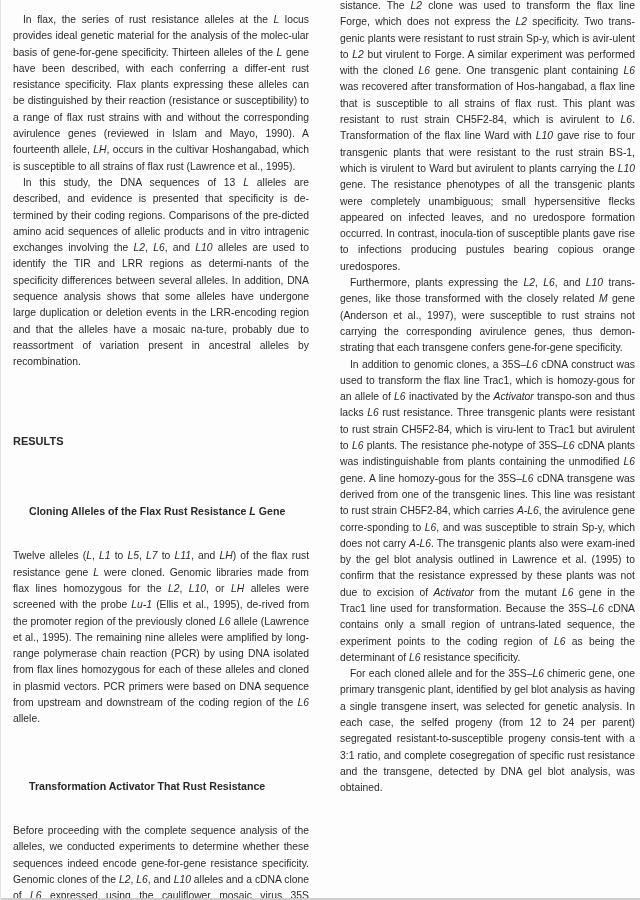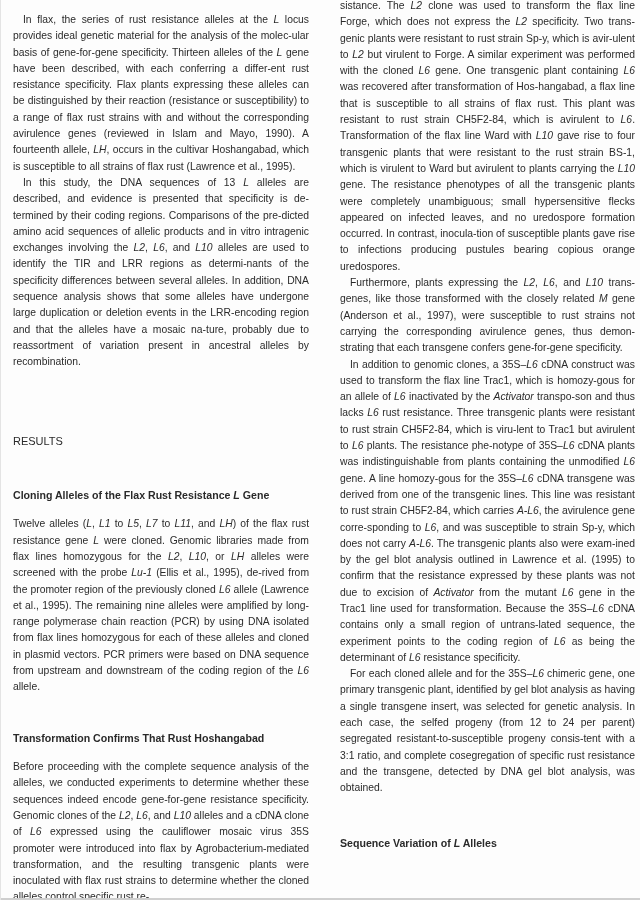--- a/index.html
+++ b/index.html
@@ -26,24 +26,24 @@
     line-height: 16.3px;
     text-align: justify;
     hyphens: manual;
   }
   .col.left { left: 12px; top: 12px; }
   .col.right { left: 339px; top: -2px; width: 295px; }
   p { margin: 0; }
   p.indent { text-indent: 10px; }
   i { font-style: italic; }
   .section {
-    font-weight: normal; font-size: 11px; margin: 0;
+    font-weight: bold; font-size: 11px; margin: 0;
   }
   .subsection {
-    font-weight: bold; font-size: 10.6px; margin: 0; line-height: 16.5px;
+    font-weight: bold; font-size: 10.6px; margin: 16px; line-height: 16.5px;
   }
   .gap-results-top { height: 62px; }
   .gap-results-bottom { height: 38px; }
   .gap-sub-bottom { height: 13px; }
   .gap-before-sub { height: 34px; }
   .gap-sub2-bottom { height: 13px; }
   .gap-right-sub { height: 38px; }
 </style>
 </head>
 <body>
@@ -53,28 +53,27 @@
     <p class="indent">In flax, the series of rust resistance alleles at the <i>L</i> locus provides ideal genetic material for the analysis of the molec-ular basis of gene-for-gene specificity. Thirteen alleles of the <i>L</i> gene have been described, with each conferring a differ-ent rust resistance specificity. Flax plants expressing these alleles can be distinguished by their reaction (resistance or susceptibility) to a range of flax rust strains with and without the corresponding avirulence genes (reviewed in Islam and Mayo, 1990). A fourteenth allele, <i>LH</i>, occurs in the cultivar Hoshangabad, which is susceptible to all strains of flax rust (Lawrence et al., 1995).</p>
     <p class="indent">In this study, the DNA sequences of 13 <i>L</i> alleles are described, and evidence is presented that specificity is de-termined by their coding regions. Comparisons of the pre-dicted amino acid sequences of allelic products and in vitro intragenic exchanges involving the <i>L2</i>, <i>L6</i>, and <i>L10</i> alleles are used to identify the TIR and LRR regions as determi-nants of the specificity differences between several alleles. In addition, DNA sequence analysis shows that some alleles have undergone large duplication or deletion events in the LRR-encoding region and that the alleles have a mosaic na-ture, probably due to reassortment of variation present in ancestral alleles by recombination.</p>
     <div class="gap-results-top"></div>
     <h2 class="section">RESULTS</h2>
     <div class="gap-results-bottom"></div>
     <h3 class="subsection">Cloning Alleles of the Flax Rust Resistance <i>L</i> Gene</h3>
     <div class="gap-sub-bottom"></div>
     <p>Twelve alleles (<i>L</i>, <i>L1</i> to <i>L5</i>, <i>L7</i> to <i>L11</i>, and <i>LH</i>) of the flax rust resistance gene <i>L</i> were cloned. Genomic libraries made from flax lines homozygous for the <i>L2</i>, <i>L10</i>, or <i>LH</i> alleles were screened with the probe <i>Lu-1</i> (Ellis et al., 1995), de-rived from the promoter region of the previously cloned <i>L6</i> allele (Lawrence et al., 1995). The remaining nine alleles were amplified by long-range polymerase chain reaction (PCR) by using DNA isolated from flax lines homozygous for each of these alleles and cloned in plasmid vectors. PCR primers were based on DNA sequence from upstream and downstream of the coding region of the <i>L6</i> allele.</p>
     <div class="gap-before-sub"></div>
     <h3 class="subsection">
-      <span>Transformation Confirms That Rust Hoshangabad</span><br>
+      <span>Transformation Activator That Rust Resistance</span><br>
     </h3>
     <div class="gap-sub2-bottom"></div>
     <p>Before proceeding with the complete sequence analysis of the alleles, we conducted experiments to determine whether these sequences indeed encode gene-for-gene resistance specificity. Genomic clones of the <i>L2</i>, <i>L6</i>, and <i>L10</i> alleles and a cDNA clone of <i>L6</i> expressed using the cauliflower mosaic virus 35S promoter were introduced into flax by Agrobacterium-mediated transformation, and the resulting transgenic plants were inoculated with flax rust strains to determine whether the cloned alleles control specific rust re-</p>
   </div>
 
   <div class="col right">
     <p>sistance. The <i>L2</i> clone was used to transform the flax line Forge, which does not express the <i>L2</i> specificity. Two trans-genic plants were resistant to rust strain Sp-y, which is avir-ulent to <i>L2</i> but virulent to Forge. A similar experiment was performed with the cloned <i>L6</i> gene. One transgenic plant containing <i>L6</i> was recovered after transformation of Hos-hangabad, a flax line that is susceptible to all strains of flax rust. This plant was resistant to rust strain CH5F2-84, which is avirulent to <i>L6</i>. Transformation of the flax line Ward with <i>L10</i> gave rise to four transgenic plants that were resistant to the rust strain BS-1, which is virulent to Ward but avirulent to plants carrying the <i>L10</i> gene. The resistance phenotypes of all the transgenic plants were completely unambiguous; small hypersensitive flecks appeared on infected leaves, and no uredospore formation occurred. In contrast, inocula-tion of susceptible plants gave rise to infections producing pustules bearing copious orange uredospores.</p>
     <p class="indent">Furthermore, plants expressing the <i>L2</i>, <i>L6</i>, and <i>L10</i> trans-genes, like those transformed with the closely related <i>M</i> gene (Anderson et al., 1997), were susceptible to rust strains not carrying the corresponding avirulence genes, thus demon-strating that each transgene confers gene-for-gene specificity.</p>
     <p class="indent">In addition to genomic clones, a 35S–<i>L6</i> cDNA construct was used to transform the flax line Trac1, which is homozy-gous for an allele of <i>L6</i> inactivated by the <i>Activator</i> transpo-son and thus lacks <i>L6</i> rust resistance. Three transgenic plants were resistant to rust strain CH5F2-84, which is viru-lent to Trac1 but avirulent to <i>L6</i> plants. The resistance phe-notype of 35S–<i>L6</i> cDNA plants was indistinguishable from plants containing the unmodified <i>L6</i> gene. A line homozy-gous for the 35S–<i>L6</i> cDNA transgene was derived from one of the transgenic lines. This line was resistant to rust strain CH5F2-84, which carries <i>A-L6</i>, the avirulence gene corre-sponding to <i>L6</i>, and was susceptible to strain Sp-y, which does not carry <i>A-L6</i>. The transgenic plants also were exam-ined by the gel blot analysis outlined in Lawrence et al. (1995) to confirm that the resistance expressed by these plants was not due to excision of <i>Activator</i> from the mutant <i>L6</i> gene in the Trac1 line used for transformation. Because the 35S–<i>L6</i> cDNA contains only a small region of untrans-lated sequence, the experiment points to the coding region of <i>L6</i> as being the determinant of <i>L6</i> resistance specificity.</p>
     <p class="indent">For each cloned allele and for the 35S–<i>L6</i> chimeric gene, one primary transgenic plant, identified by gel blot analysis as having a single transgene insert, was selected for genetic analysis. In each case, the selfed progeny (from 12 to 24 per parent) segregated resistant-to-susceptible progeny consis-tent with a 3:1 ratio, and complete cosegregation of specific rust resistance and the transgene, detected by DNA gel blot analysis, was obtained.</p>
     <div class="gap-right-sub"></div>
-    <h3 class="subsection">Sequence Variation of <i>L</i> Alleles</h3>
     <div class="gap-sub-bottom"></div>
   </div>
 </div>
 
 </body></html>

